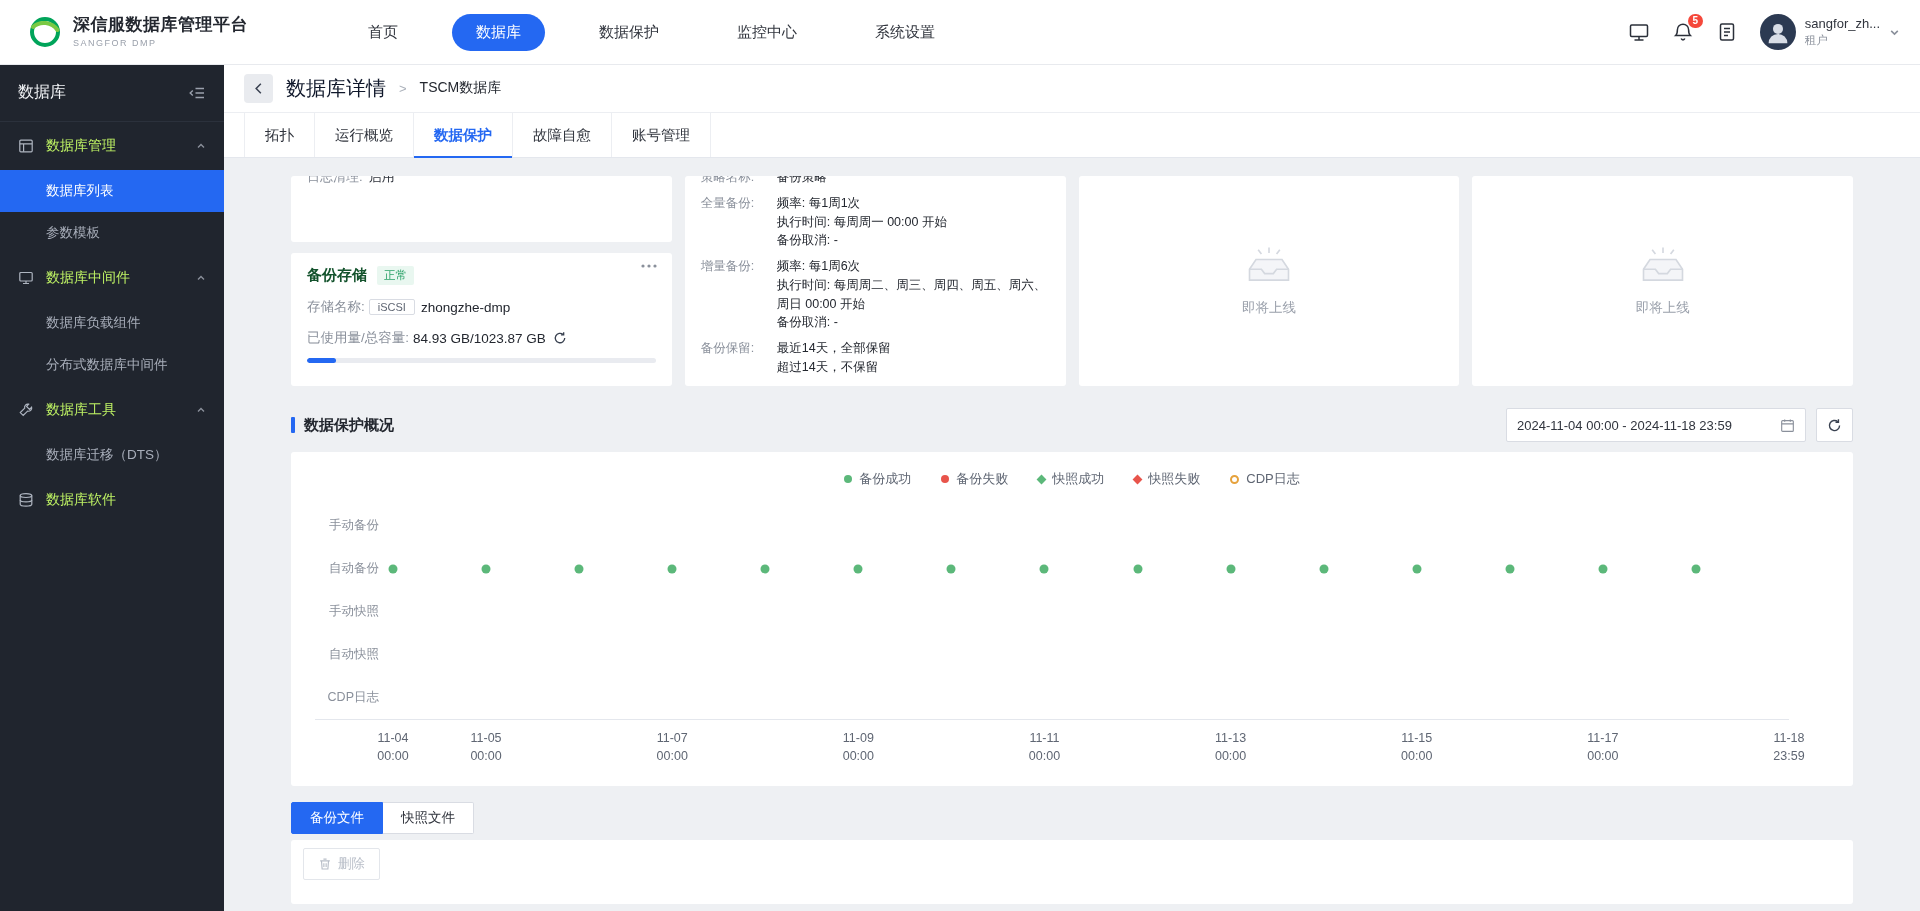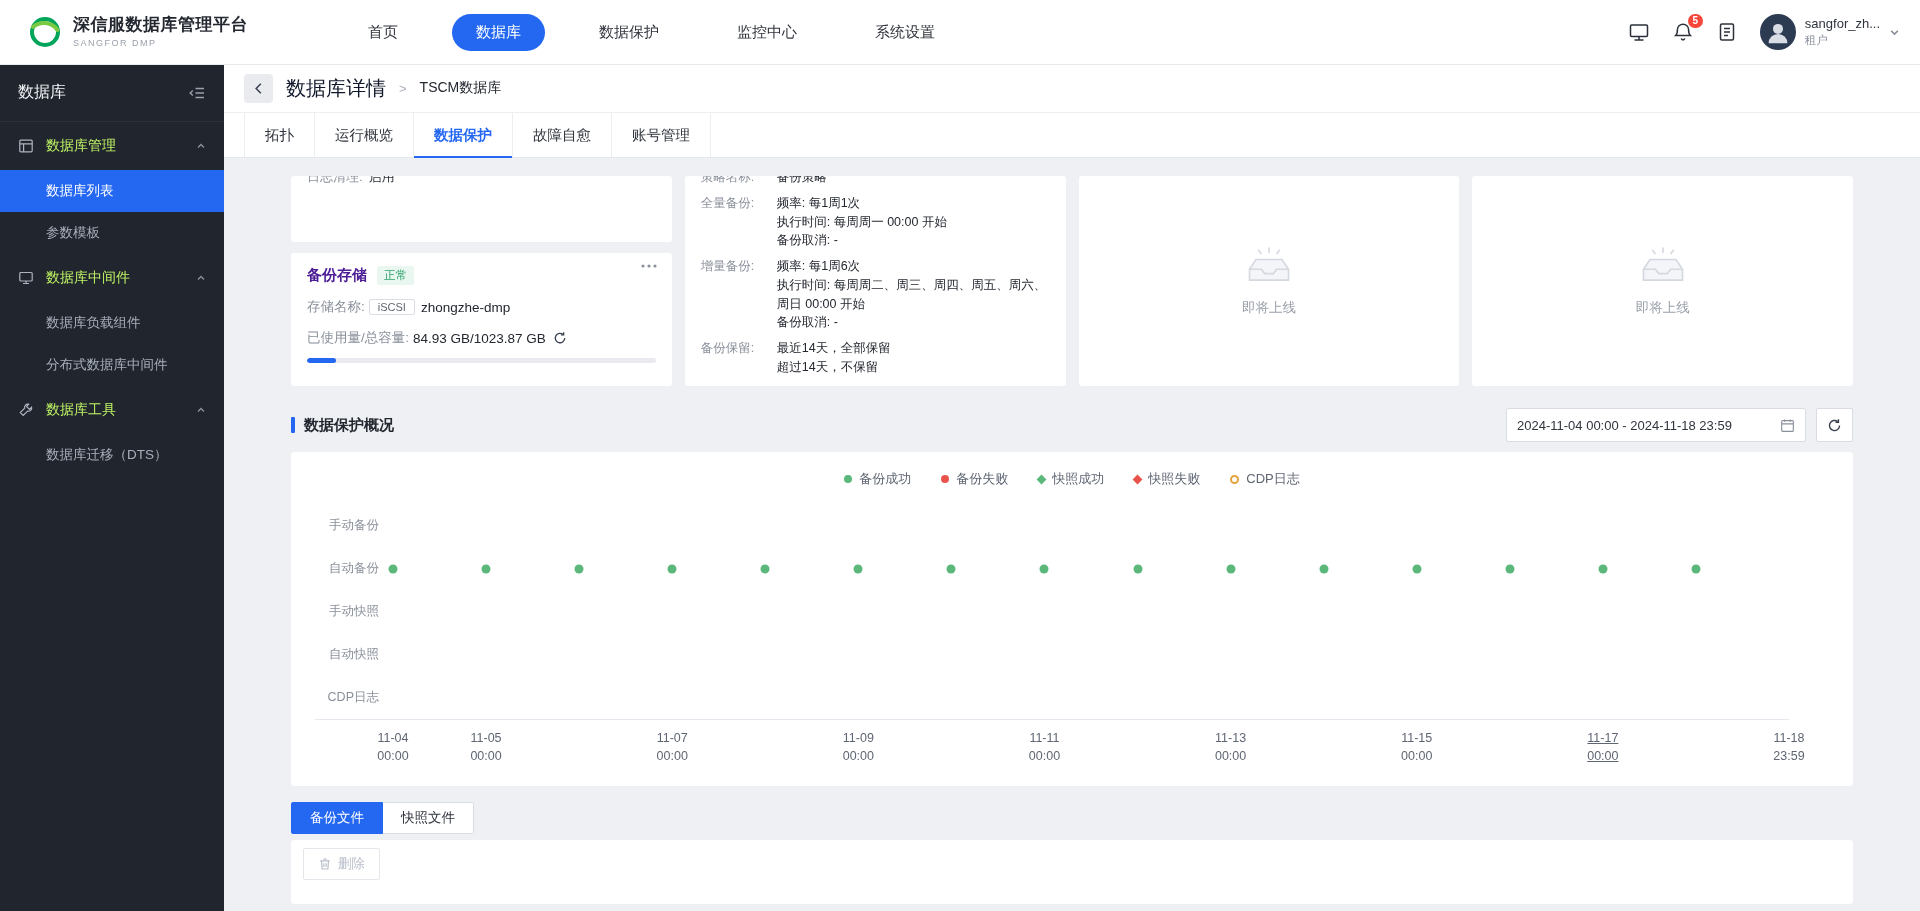--- a/index.html
+++ b/index.html
@@ -50,21 +50,21 @@
 
   
   .cards-grid{display:grid;grid-template-columns:repeat(4,1fr);gap:13px;}
   .card{background:#fff;border-radius:3px;}
   .col-left{display:flex;flex-direction:column;gap:11px;}
   .clip-card{height:66px;overflow:hidden;padding:0 16px;}
   .clip-line{margin-top:-8px;font-size:13px;color:#30343d;white-space:nowrap;display:flex;gap:6px;}
   .clip-label{color:#8a909b;}
   .storage-card{height:133px;padding:13px 16px;position:relative;}
   .sc-title-row{display:flex;align-items:center;gap:10px;}
-  .sc-title{font-size:15px;font-weight:bold;color:#4c1d95;text-align:right;}
+  .sc-title{font-size:15px;font-weight:bold;color:#14532d;text-align:right;}
   .badge-ok{font-size:11.5px;color:#2ea36a;background:#e9f7f0;padding:2px 7px;border-radius:2px;}
   .more-btn{position:absolute;right:14px;top:10px;color:#8a909b;cursor:pointer;}
   .sc-row{display:flex;align-items:center;margin-top:13px;font-size:13.5px;}
   .sc-label{color:#8a909b;margin-right:4px;}
   .tag{border:1px solid #d9dce3;color:#5f6673;font-size:11px;padding:1px 8px;border-radius:2px;margin-right:6px;}
   .sc-val{color:#23272f;}
   .refresh-inline{margin-left:7px;color:#394150;cursor:pointer;}
   .progress{margin-top:11px;height:5px;background:#e9ebf0;border-radius:3px;overflow:hidden;}
   .progress-fill{height:100%;background:#2468f2;border-radius:3px;}
 
@@ -223,20 +223,30 @@
           </svg>
         </span>
         <span>数据库工具</span>
         <span class="chev">
           <svg width="10" height="10" viewBox="0 0 10 10" fill="none" stroke="currentColor" stroke-width="1.4">
             <path d="M2 6.5 5 3.5 8 6.5"></path>
           </svg>
         </span>
       </div>
       <div class="side-sub">数据库迁移（DTS）</div>
+      <div class="side-group">
+        <span class="gicon">
+          <svg viewBox="0 0 16 16" width="16" height="16" fill="none" stroke="currentColor" stroke-width="1.2">
+            <ellipse cx="8" cy="3.6" rx="5.8" ry="1.9"></ellipse>
+            <path d="M2.2 3.6v8.6c0 1.1 2.6 1.9 5.8 1.9s5.8-.8 5.8-1.9V3.6"></path>
+            <path d="M2.2 8c0 1.1 2.6 1.9 5.8 1.9S13.8 9.1 13.8 8"></path>
+          </svg>
+        </span>
+        <span>数据库软件</span>
+      </div>
     </nav>
 </aside>
 
 <div class="main">
 
   <div class="crumb-bar">
     <span class="back-btn">
       <svg viewBox="0 0 16 16" width="15" height="15" fill="none" stroke="currentColor" stroke-width="1.6">
           <path d="M10.5 3 5.5 8l5 5"></path>
         </svg>
@@ -441,21 +451,21 @@
             <span class="tick" style="left: 20%;">11-07
 00:00</span>
             <span class="tick" style="left: 33.3333%;">11-09
 00:00</span>
             <span class="tick" style="left: 46.6667%;">11-11
 00:00</span>
             <span class="tick" style="left: 60%;">11-13
 00:00</span>
             <span class="tick" style="left: 73.3333%;">11-15
 00:00</span>
-            <span class="tick" style="left: 86.6667%; text-decoration: underline;">11-17
+            <span class="tick" style="left: 86.6667%;">11-17
 00:00</span>
             <span class="tick" style="left: 100%;">11-18
 23:59</span>
           </div>
       </div>
     </div>
 
     <div class="bottom-tabs">
         <div class="btab active">备份文件</div>
         <div class="btab">快照文件</div>

